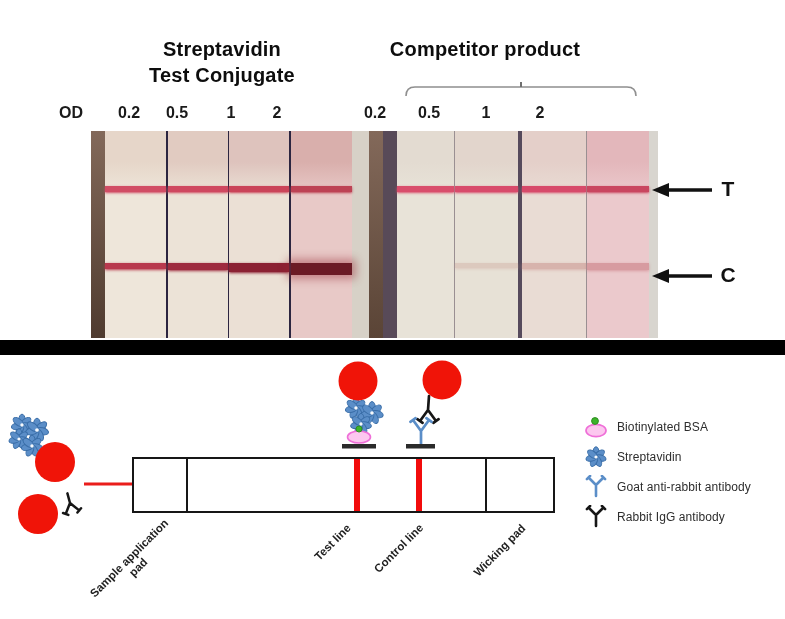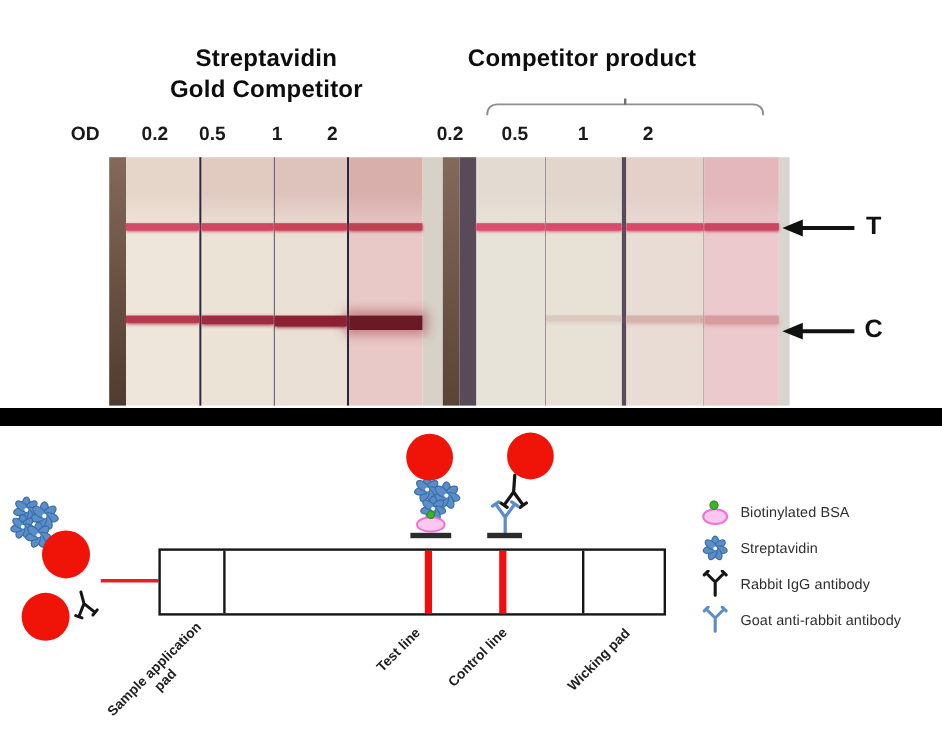--- a/index.html
+++ b/index.html
@@ -29,21 +29,21 @@
   .llabel{font-size:12px;font-weight:400;color:#2e2e2e;white-space:nowrap;letter-spacing:.1px;}
   svg{display:block;}
 </style>
 </head>
 <body>
 
 <div class="canvas">
 
   <div id="title-left" class="title">
     <div>Streptavidin</div>
-    <div>Gold Competitor</div>
+    <div>Test Conjugate</div>
   </div>
   <div id="title-right" class="title">Competitor product</div>
 
   <svg style="position:absolute;left:404px;top:81px;" width="234" height="17" viewBox="0 0 234 17">
     <path d="M2,15 Q2,6 11,6 L223,6 Q232,6 232,15" fill="none" stroke="#8f8f8f" stroke-width="1.6"></path>
     <line x1="117" y1="6" x2="117" y2="1" stroke="#6f6f6f" stroke-width="2"></line>
   </svg>
 
   <span class="od" style="left:53px">OD</span>
   <span class="od" style="left:111px">0.2</span>
@@ -253,28 +253,28 @@
               <ellipse cx="0" cy="-4.59" rx="3.06" ry="5.609999999999999" transform="rotate(308.58)" fill="#5b8ec8" stroke="#3a6ea8" stroke-width="1"></ellipse>
               <circle r="1.615" fill="#ffffff" opacity="0.95"></circle>
             </g>
           </svg>
         </span>
         <span class="llabel">Streptavidin</span>
       </div>
       <div class="lrow">
         <span class="licon">
           <svg width="22" height="24" viewBox="0 0 22 24">
+            <path d="M11,21 L11,10 M11,10 L3.5,2.5 M1.9,4.1 L5.1,0.9 M11,10 L18.5,2.5 M16.9,0.9 L20.1,4.1" fill="none" stroke="#5b8ec8" stroke-width="2.6" stroke-linecap="round"></path>
+          </svg>
+        </span>
+        <span class="llabel">Goat anti-rabbit antibody</span>
+      </div>
+      <div class="lrow">
+        <span class="licon">
+          <svg width="22" height="24" viewBox="0 0 22 24">
             <path d="M11,21 L11,10 M11,10 L3.5,2.5 M1.9,4.1 L5.1,0.9 M11,10 L18.5,2.5 M16.9,0.9 L20.1,4.1" fill="none" stroke="#161616" stroke-width="2.6" stroke-linecap="round"></path>
           </svg>
         </span>
         <span class="llabel">Rabbit IgG antibody</span>
       </div>
-      <div class="lrow">
-        <span class="licon">
-          <svg width="22" height="24" viewBox="0 0 22 24">
-            <path d="M11,21 L11,10 M11,10 L3.5,2.5 M1.9,4.1 L5.1,0.9 M11,10 L18.5,2.5 M16.9,0.9 L20.1,4.1" fill="none" stroke="#5b8ec8" stroke-width="2.6" stroke-linecap="round"></path>
-          </svg>
-        </span>
-        <span class="llabel">Goat anti-rabbit antibody</span>
-      </div>
     </div>
 
 </div>
 
 </body></html>

